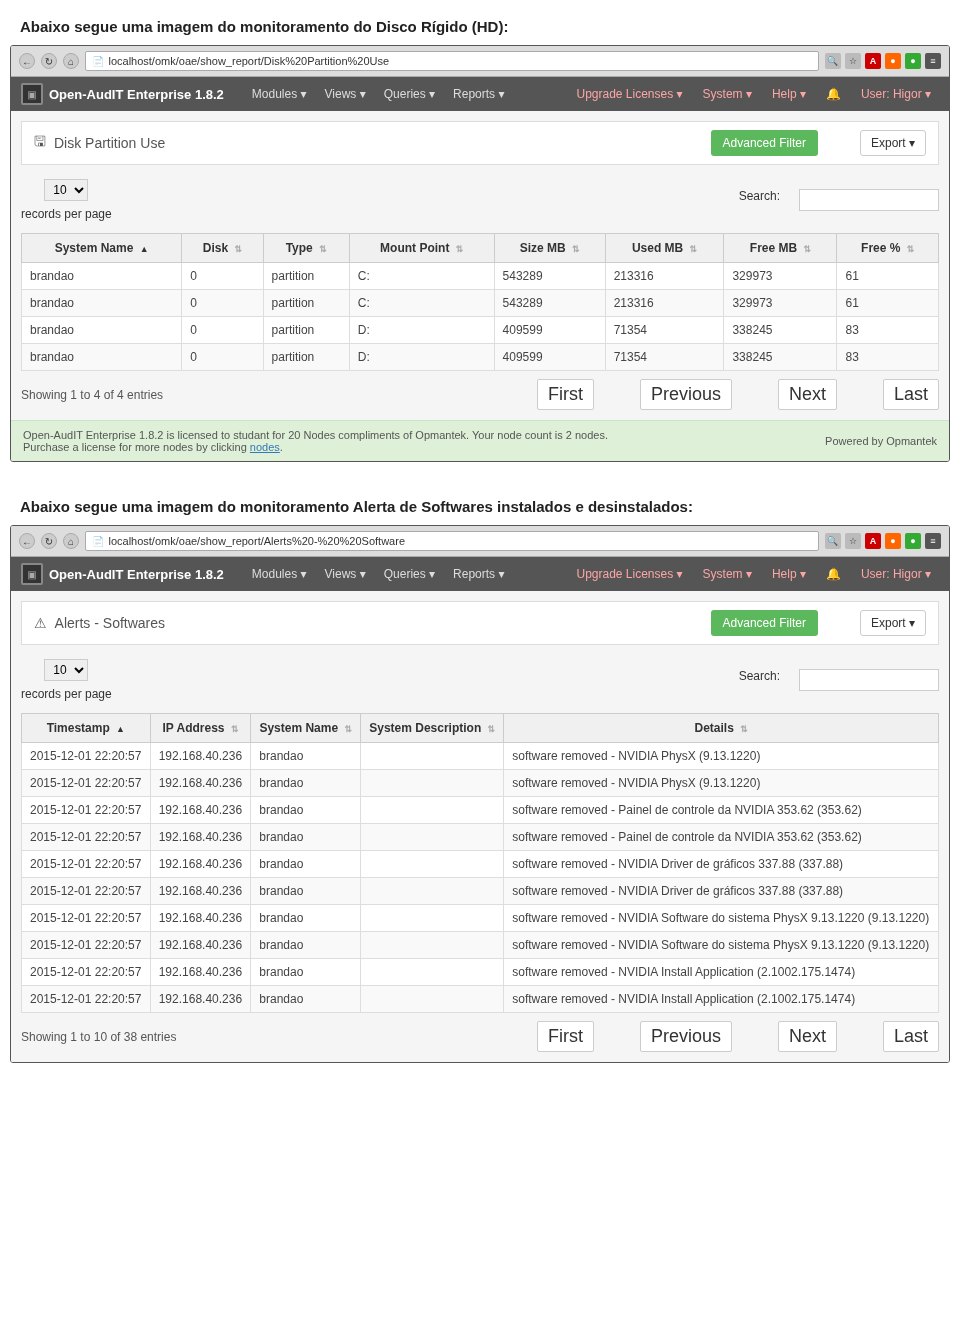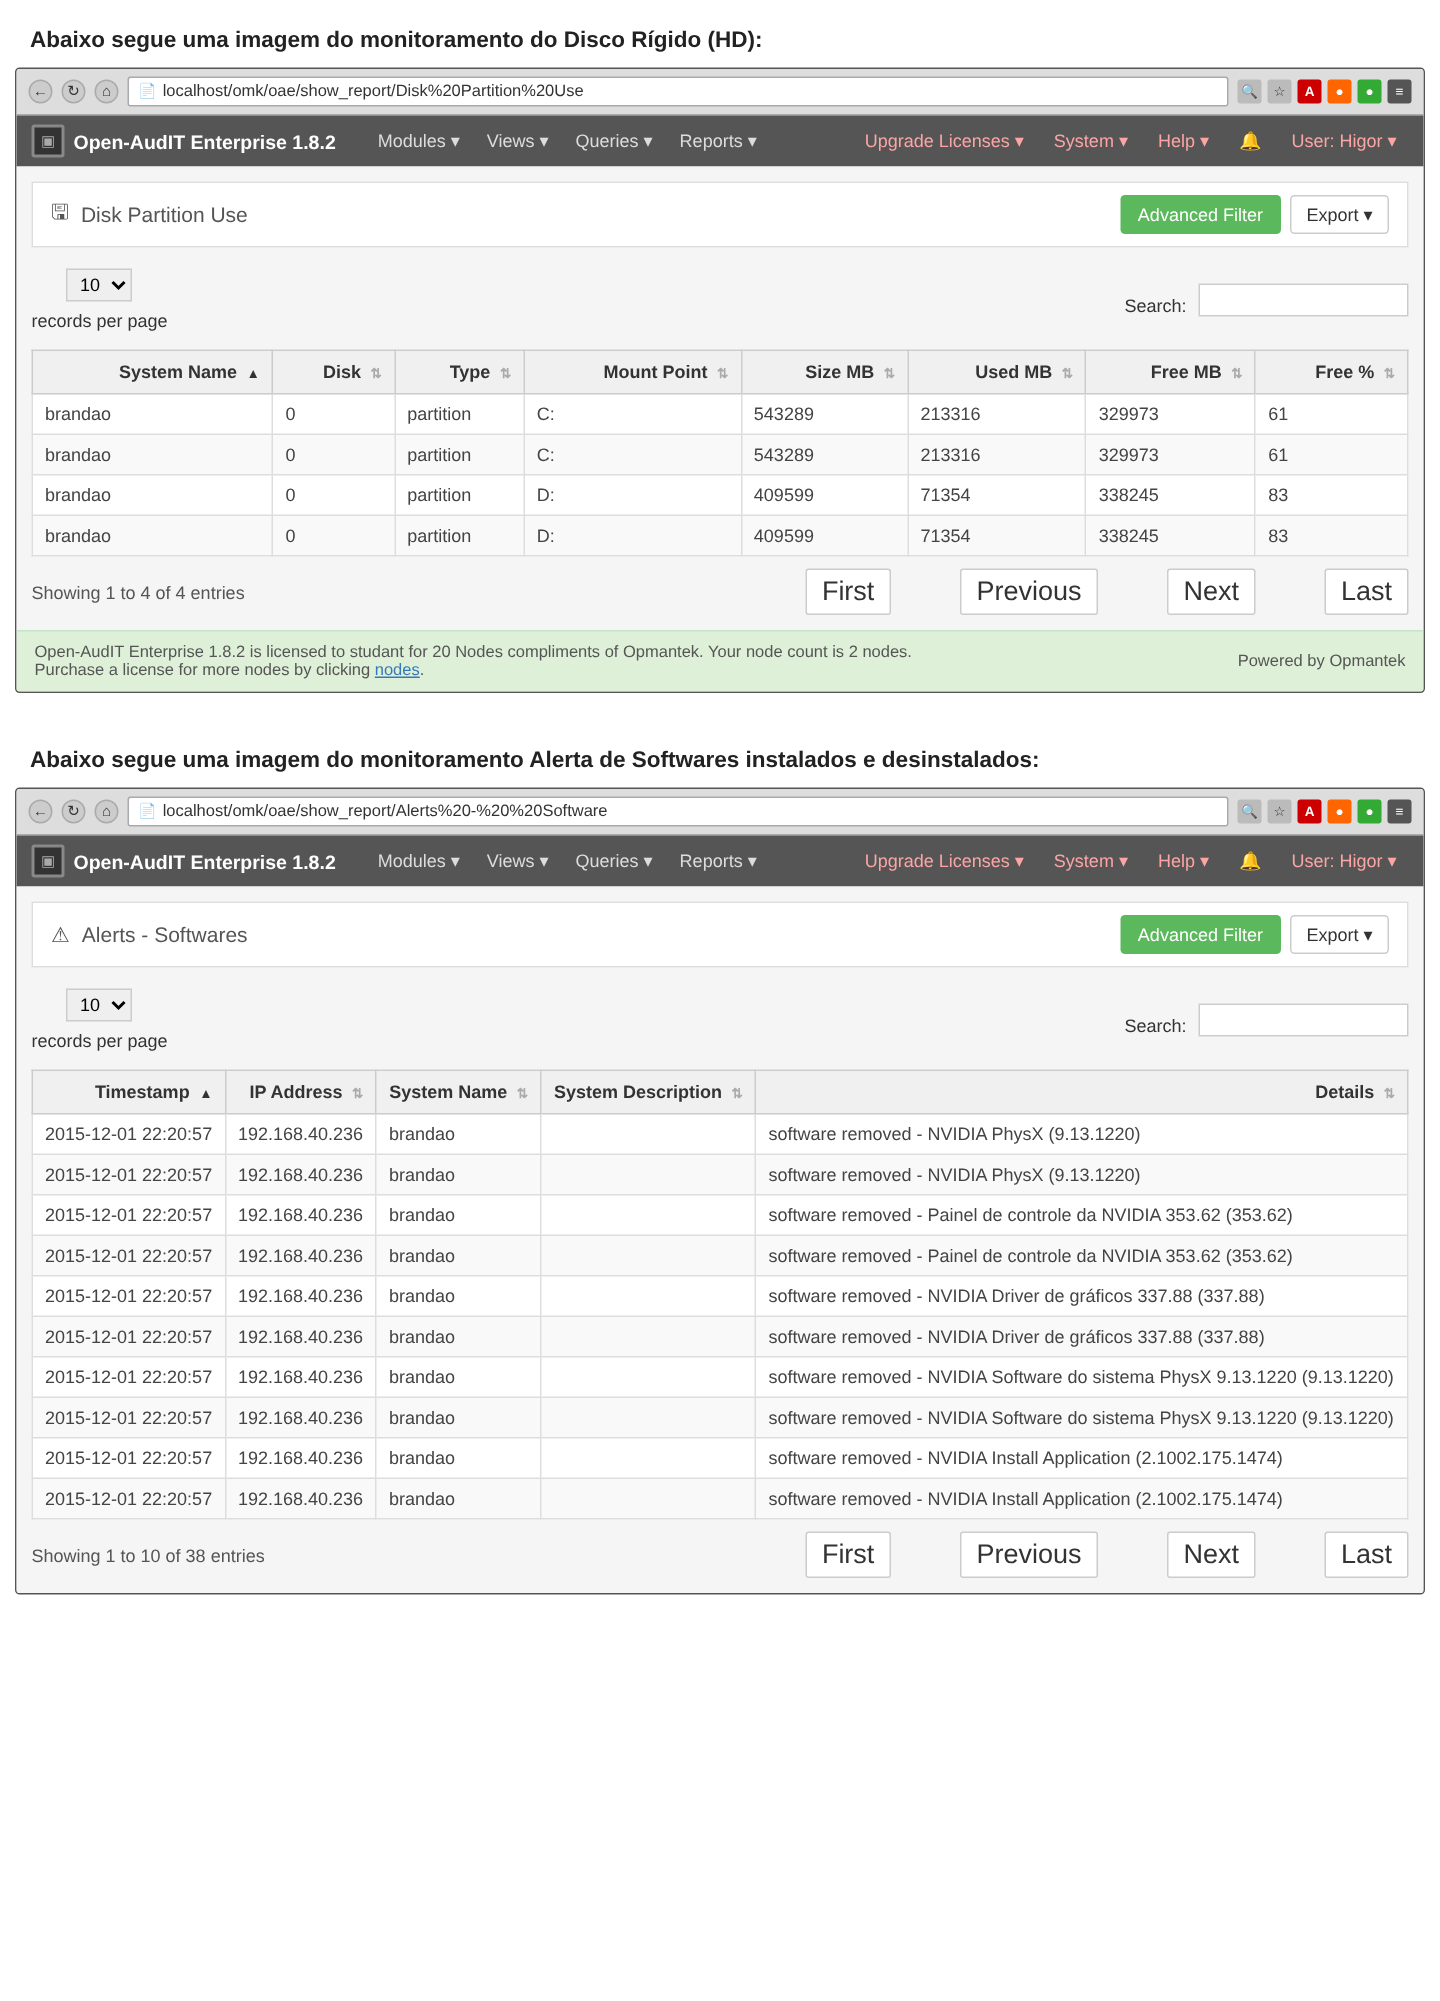--- a/index.html
+++ b/index.html
@@ -38,32 +38,32 @@
     
     .page-content { background: #f5f5f5; padding: 10px; }
 
     
     .page-title-bar { background: #fff; border: 1px solid #ddd; padding: 8px 12px; display: flex; align-items: center; justify-content: space-between; margin-bottom: 10px; }
     .page-title-left { display: flex; align-items: center; gap: 8px; }
     .page-title-icon { color: #555; font-size: 14px; }
     .page-title-text { font-size: 14px; font-weight: normal; color: #555; }
     .page-title-right { display: flex; gap: 6px; }
     .btn-green { background: #5cb85c; color: white; border: none; padding: 5px 12px; border-radius: 3px; cursor: pointer; font-size: 12px; }
-    .btn-default { background: #fff; color: #333; border: 1px solid #ccc; padding: 5px 10px; border-radius: 3px; cursor: pointer; font-size: 12px; display: flex; align-items: center; gap: 3px; }
+    .btn-default { background: #fff; color: #333; border: 1px solid #ccc; padding: 5px 10px; border-radius: 3px; cursor: pointer; font-size: 12px; display: flex; align-items: center; gap: 3px; margin-left: 36px; }
 
     
     .controls-row { display: flex; align-items: center; justify-content: space-between; margin-bottom: 8px; padding: 4px 0; }
     .records-per-page { display: flex; align-items: center; gap: 6px; font-size: 12px; flex-direction: column; }
     .records-select { border: 1px solid #ccc; padding: 2px 4px; font-size: 12px; }
-    .search-box { display: flex; align-items: flex-end; gap: 8px; font-size: 12px; }
+    .search-box { display: flex; align-items: flex-start; gap: 19px; font-size: 12px; }
     .search-input { border: 1px solid #ccc; padding: 3px 6px; font-size: 12px; width: 140px; }
 
     
     .data-table { width: 100%; border-collapse: collapse; background: #fff; border: 1px solid #ddd; font-size: 12px; }
-    .data-table th { background: #f0f0f0; border: 1px solid #ccc; padding: 7px 8px; text-align: right; font-weight: bold; color: #333; cursor: pointer; white-space: nowrap; }
+    .data-table th { background: #f0f0f0; border: 1px solid #ccc; padding: 7px 8px; text-align: center; font-weight: bold; color: #333; cursor: pointer; white-space: nowrap; }
     .data-table th .sort-icon { color: #aaa; font-size: 9px; margin-left: 3px; }
     .data-table th.sorted .sort-icon { color: #333; }
     .data-table td { border: 1px solid #ddd; padding: 6px 8px; color: #444; }
     .data-table tr:nth-child(even) td { background: #f9f9f9; }
     .data-table tr:nth-child(odd) td { background: #fff; }
 
     
     .pagination-row { display: flex; align-items: center; justify-content: space-between; margin-top: 8px; font-size: 12px; }
     .showing-text { color: #555; }
     .pagination-btns { display: flex; gap: 2px; }

